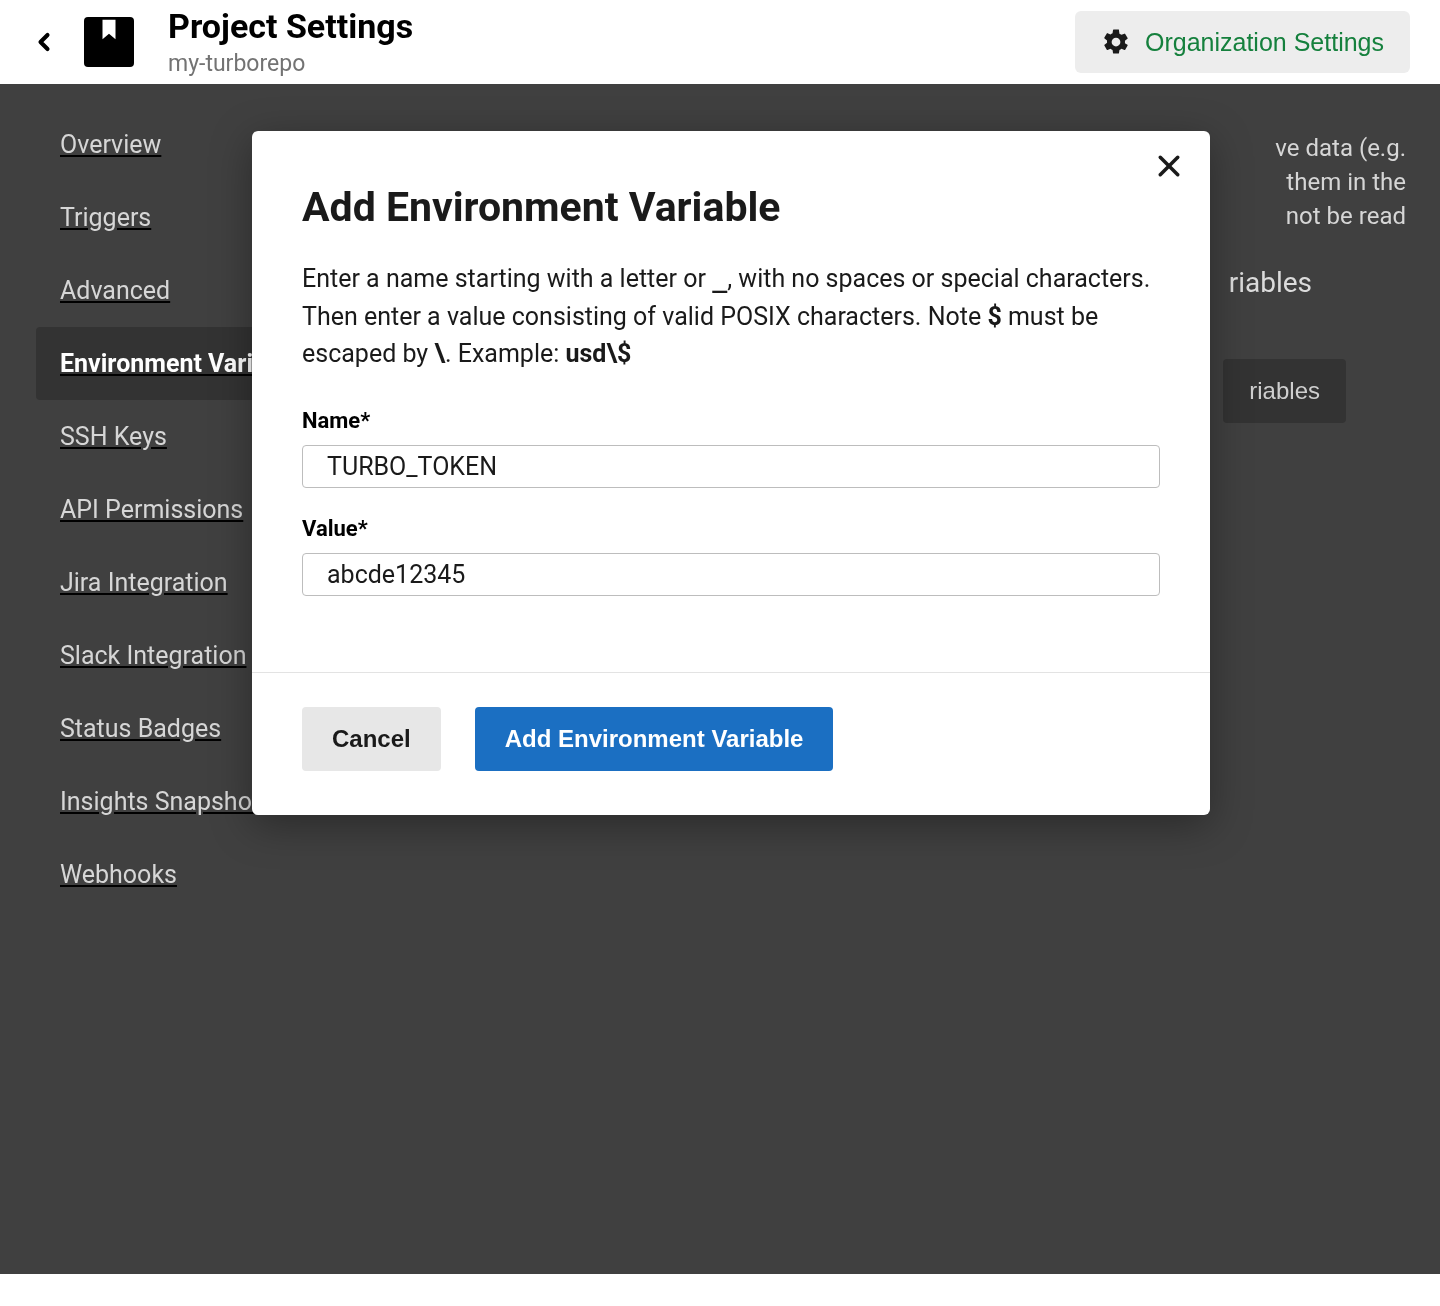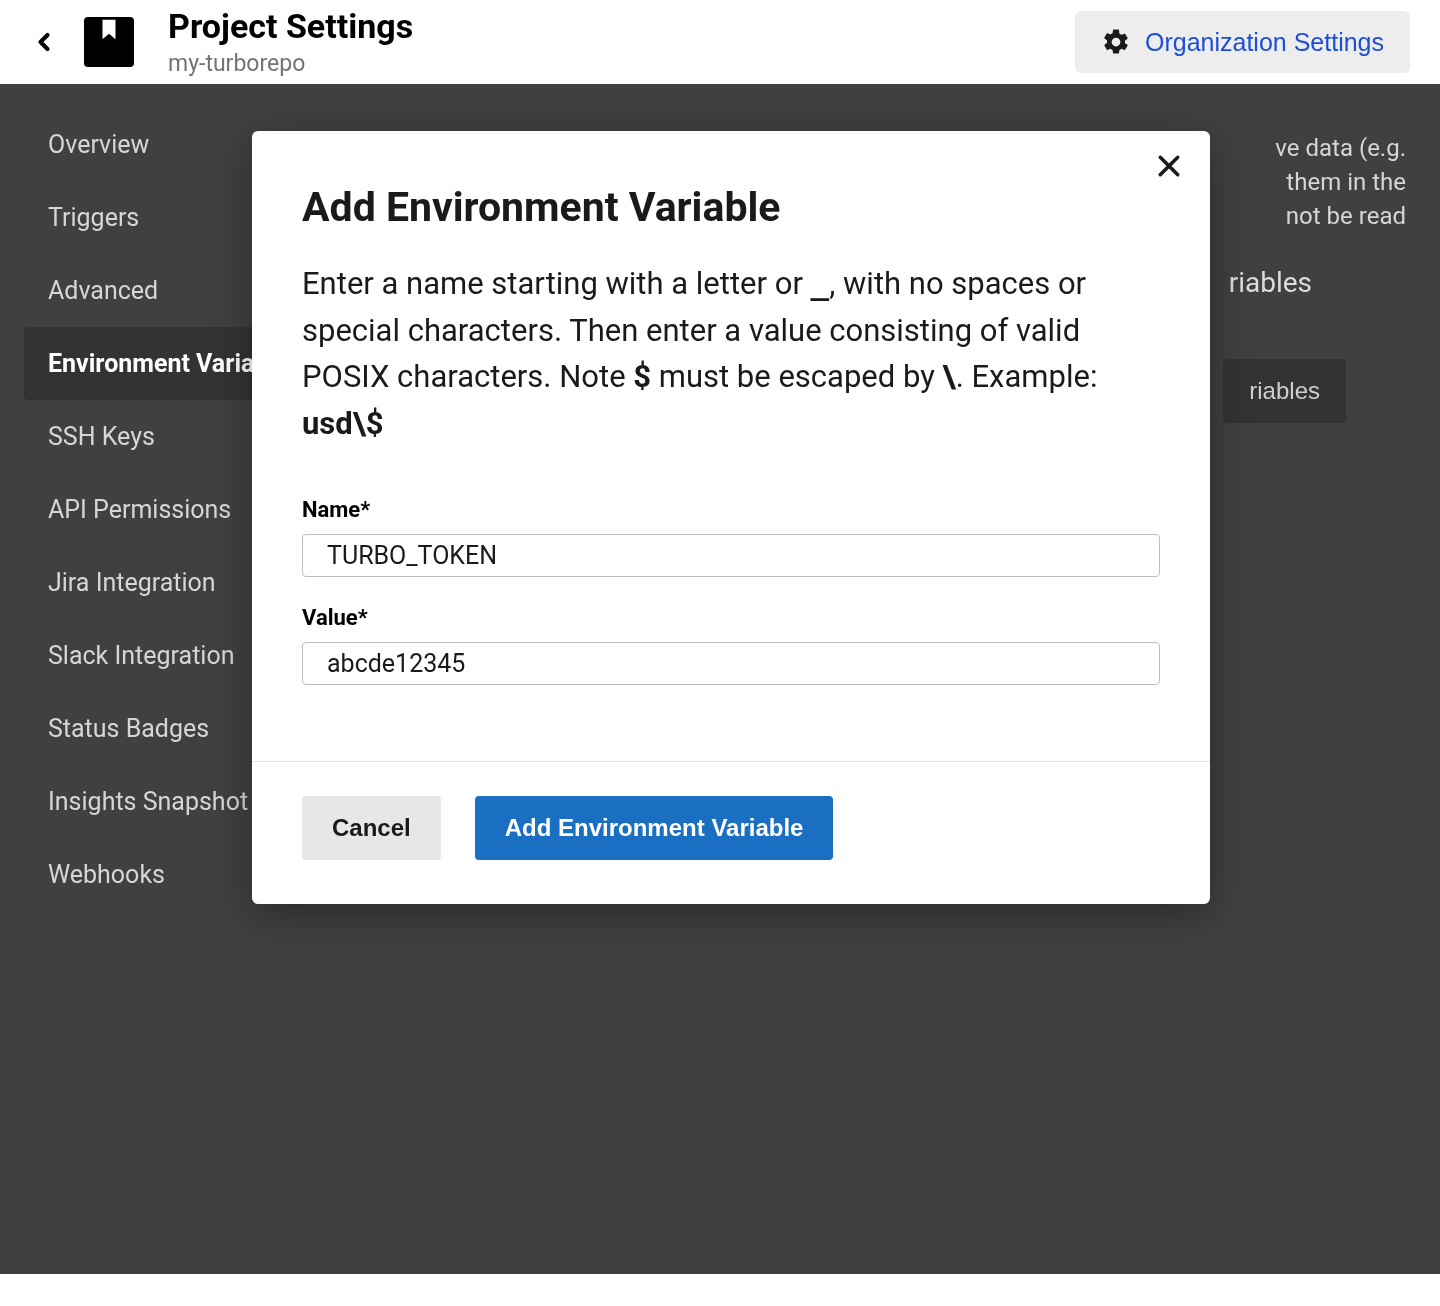--- a/index.html
+++ b/index.html
@@ -63,33 +63,34 @@
     .org-settings-btn {
       display: flex;
       align-items: center;
       gap: 14px;
       background: #ededed;
       border: none;
       border-radius: 6px;
       padding: 16px 26px;
       font-size: 25px;
       font-weight: 500;
-      color: #1d4ed8;
+      color: #15803d;
       cursor: pointer;
       justify-content: flex-end;
     }
     .main-area {
       display: flex;
       height: 1190px;
       background: #404040;
       position: relative;
     }
     .sidebar {
       width: 427px;
-      padding: 24px 0 24px 24px;
+      padding: 24px 0 24px 36px;
+      text-decoration: underline;
     }
     .sidebar-item {
       padding: 22px 24px;
       font-size: 25px;
       color: #d6d6d6;
       cursor: pointer;
       border-radius: 4px;
       margin-bottom: 0;
       white-space: nowrap;
       font-weight: 400;
@@ -150,24 +151,24 @@
     }
     .modal-title {
       font-size: 41px;
       font-weight: 700;
       line-height: 1.2;
       margin-top: -2px;
       margin-bottom: 28px;
       color: #1a1a1a;
     }
     .modal-desc {
-      font-size: 31px;
+      font-size: 25px;
       line-height: 1.5;
       color: #1a1a1a;
-      margin-bottom: 50px;
+      margin-bottom: 35px;
     }
     .modal-desc .mono-underscore {
       font-family: ui-monospace, Menlo, monospace;
       font-weight: 700;
     }
     .modal-desc .bold {
       font-weight: 700;
     }
     .field-group {
       margin-bottom: 28px;

